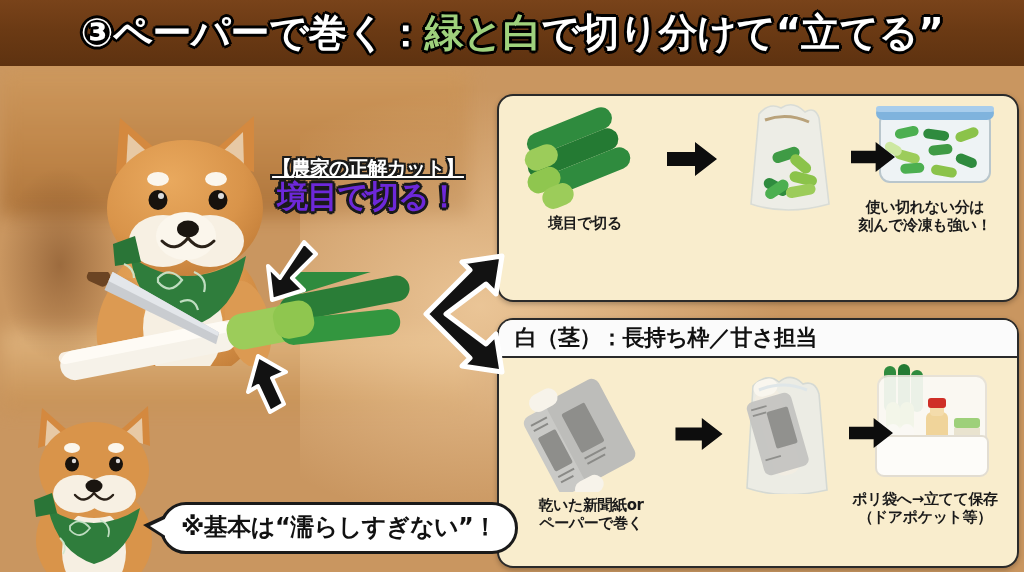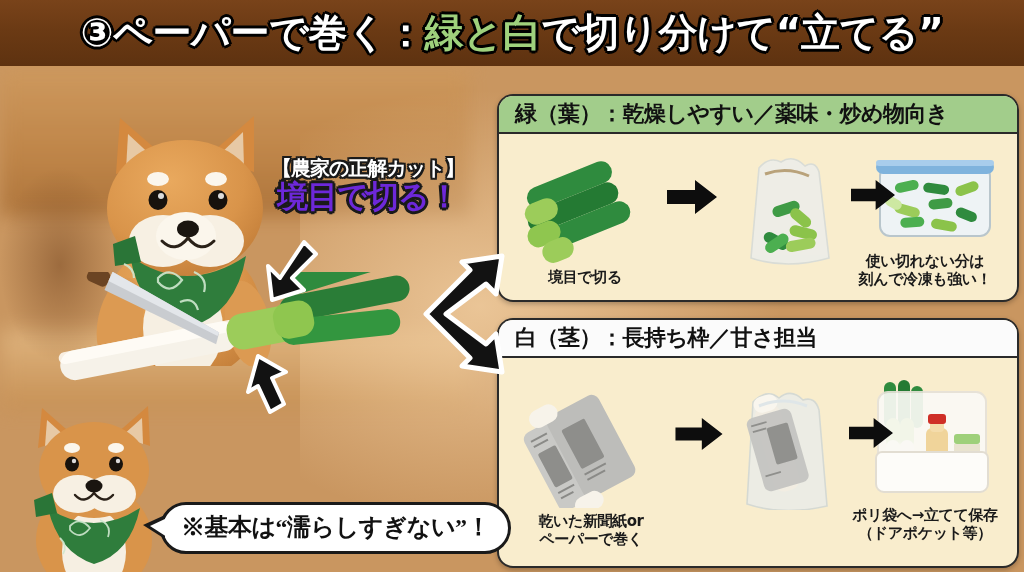--- a/index.html
+++ b/index.html
@@ -74,40 +74,41 @@
 
   
   .cut-note{
     position:absolute;left:248px;top:158px;width:240px;z-index:20;text-align:center;
     line-height:1.02;
   }
   .cut-note .l1{
     display:block;font-size:20px;font-weight:bold;color:#fff;letter-spacing:-1px;
     text-shadow:-2px -2px 0 #1a1a1a,2px -2px 0 #1a1a1a,-2px 2px 0 #1a1a1a,2px 2px 0 #1a1a1a,
                 0 -2px 0 #1a1a1a,0 2px 0 #1a1a1a,-2px 0 0 #1a1a1a,2px 0 0 #1a1a1a;
+    text-decoration:underline;
   }
   .cut-note .l2{
     display:block;margin-top:3px;font-size:31px;font-weight:bold;color:#6d28d9;letter-spacing:-1px;
     text-shadow:-2px -2px 0 #1a1a1a,2px -2px 0 #1a1a1a,-2px 2px 0 #1a1a1a,2px 2px 0 #1a1a1a,
                 0 -3px 0 #1a1a1a,0 3px 0 #1a1a1a,-3px 0 0 #1a1a1a,3px 0 0 #1a1a1a;
   }
   .border-label{
     position:absolute;left:205px;top:412px;z-index:20;
     font-size:29px;font-weight:bold;color:#fff;letter-spacing:-1px;white-space:nowrap;
     text-shadow:-2px -2px 0 #1a1a1a,2px -2px 0 #1a1a1a,-2px 2px 0 #1a1a1a,2px 2px 0 #1a1a1a,
                 0 -3px 0 #1a1a1a,0 3px 0 #1a1a1a,-3px 0 0 #1a1a1a,3px 0 0 #1a1a1a;
   }
 
   
   .bubble{
     position:absolute;left:160px;top:502px;z-index:22;
     background:#fff;border:3px solid #1a1a1a;border-radius:26px;
     padding:6px 18px 8px 18px;
   }
-  .bubble span{font-size:24px;font-weight:bold;color:#111;letter-spacing:-0.5px;white-space:nowrap;font-family:Liberation Serif, serif;}
+  .bubble span{font-size:24px;font-weight:bold;color:#111;letter-spacing:-0.5px;white-space:nowrap;}
   .bubble:before{
     content:"";position:absolute;left:-20px;top:10px;width:0;height:0;
     border-top:10px solid transparent;border-bottom:14px solid transparent;
     border-right:22px solid #1a1a1a;
   }
   .bubble:after{
     content:"";position:absolute;left:-13px;top:13px;width:0;height:0;
     border-top:8px solid transparent;border-bottom:11px solid transparent;
     border-right:17px solid #fff;
   }
@@ -122,21 +123,21 @@
   .panel-white{top:318px;height:246px;}
   .panel-head{
     height:36px;display:flex;align-items:center;padding-left:16px;
     border-bottom:2px solid #2a2a2a;
   }
   .panel-green .panel-head{background:#a2cd8b;}
   .panel-white .panel-head{background:#fbfbfb;}
   .panel-head span{font-size:22px;font-weight:bold;color:#111;letter-spacing:-0.5px;white-space:nowrap;}
   .panel-body{position:relative;height:calc(100% - 38px);}
 
-  .cell{position:absolute;text-align:center;margin-top:16px;}
+  .cell{position:absolute;text-align:center;}
   .cell .cap{
     font-size:15px;font-weight:bold;color:#1a1a1a;line-height:1.22;letter-spacing:-0.4px;
     white-space:pre-line;
   }
   .arrow-blk{position:absolute;z-index:18;}
 
   
   .branch{position:absolute;left:416px;top:250px;width:96px;height:128px;z-index:21;}
 
   
@@ -277,23 +278,20 @@
     <span class="l1">【農家の正解カット】</span>
     <span class="l2">境目で切る！</span>
   </div>
 
 
   <div class="bubble">
     <span>※基本は“濡らしすぎない”！</span>
   </div>
 
   <div class="panel panel-green">
-    <div class="panel-head">
-      <span>緑（葉）：乾燥しやすい／薬味・炒め物向き</span>
-    </div>
     <div class="panel-body">
 
       <div class="cell" style="left:6px;top:6px;width:160px;">
         <svg width="160" height="108" viewBox="0 0 160 108">
           <g transform="rotate(-22 80 54)">
             <rect x="30" y="14" width="90" height="22" rx="11" fill="#2f8b3e"></rect>
             <rect x="22" y="36" width="96" height="22" rx="11" fill="#247a33"></rect>
             <rect x="30" y="58" width="92" height="22" rx="11" fill="#2f8b3e"></rect>
             <rect x="22" y="28" width="34" height="22" rx="11" fill="#9ccc5a"></rect>
             <rect x="16" y="50" width="34" height="22" rx="11" fill="#8fc64f"></rect>

